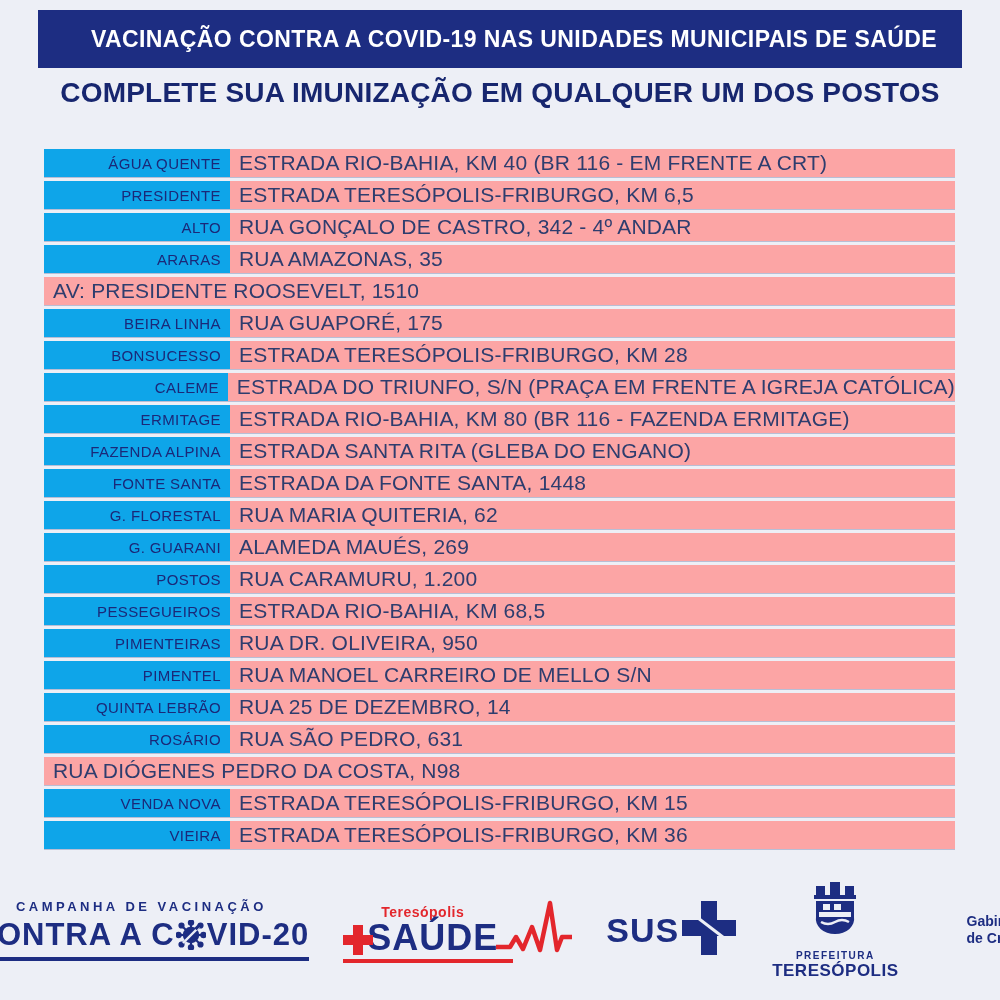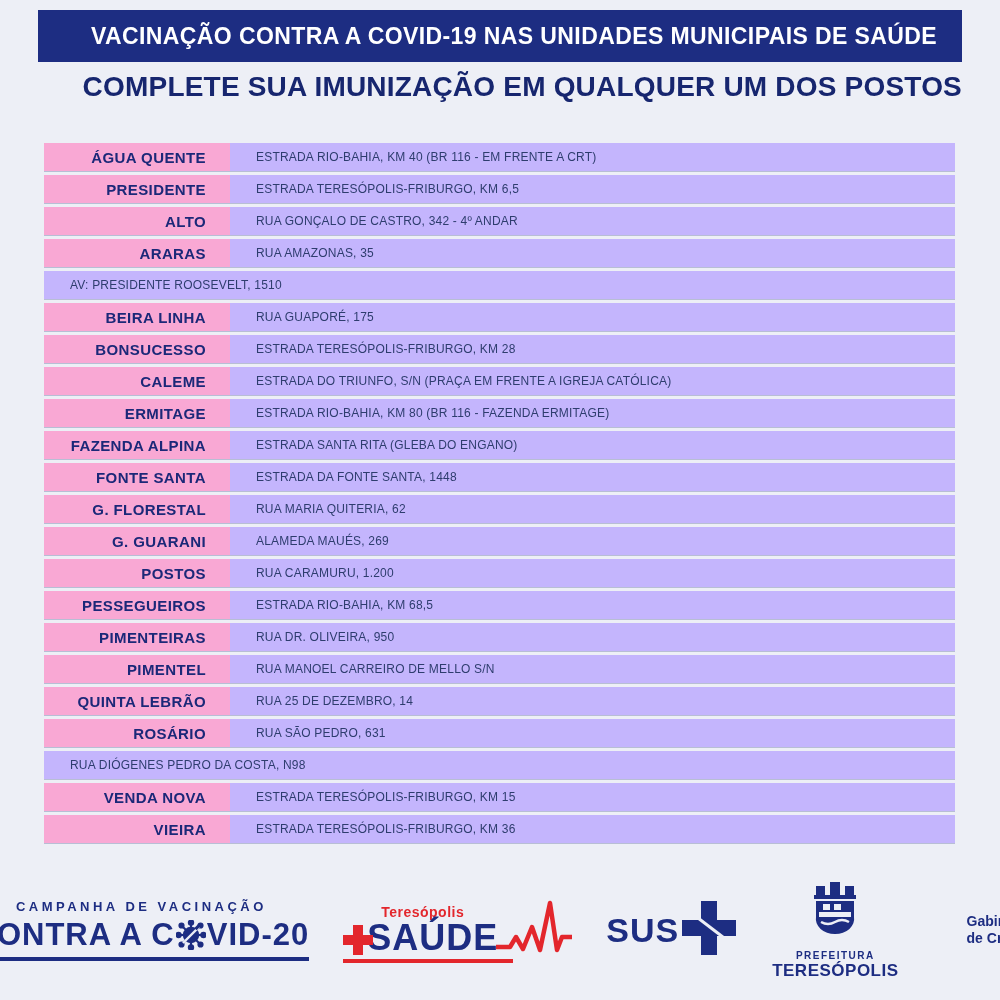--- a/index.html
+++ b/index.html
@@ -6,51 +6,51 @@
   html,body { width:1000px; height:1000px; }
   body {
     background:#edeff6;
     font-family:"Liberation Sans", sans-serif;
     overflow:hidden;
     position:relative;
   }
   
   .banner {
     margin:10px 38px 0 38px;
-    height:52px;
+    height:58px;
     background:#1d2d82;
     color:#ffffff;
     display:flex; align-items:center; justify-content:center;
     font-weight:bold; font-size:23px; letter-spacing:.4px;
     white-space:nowrap;
     padding-left:28px;
   }
   .subtitle {
     margin:9px 38px 0 38px;
     color:#17266f;
     font-weight:bold; font-size:28px; letter-spacing:.2px;
-    text-align:right; white-space:nowrap;
+    text-align:center; white-space:nowrap;
   }
   
   .units-table { margin:40px 45px 0 44px; }
   .unit-row {
     display:flex; height:28px; margin-bottom:4px;
     box-shadow:0 1px 0 rgba(140,150,185,.55);
   }
   .unit-name {
-    width:186px; background:#f9a8d4; color:#1b2878;
-    font-weight:bold; font-size:15px; letter-spacing:.4px;
+    width:186px; background:#0ea5e9; color:#1b2878;
+    font-weight:normal; font-size:15px; letter-spacing:.4px;
     display:flex; align-items:center; justify-content:flex-end;
-    padding-right:24px; white-space:nowrap;
+    padding-right:9px; white-space:nowrap;
   }
   .unit-addr {
-    flex:1; background:#c4b5fd; color:#2e3d6e;
-    font-size:12px; letter-spacing:.2px;
+    flex:1; background:#fca5a5; color:#2e3d6e;
+    font-size:21px; letter-spacing:.2px;
     display:flex; align-items:center;
-    padding-left:26px; white-space:nowrap;
+    padding-left:9px; white-space:nowrap;
   }
   
   .footer {
     position:absolute; left:0; right:0; bottom:0; height:110px;
     display:flex; align-items:center; justify-content:center; gap:34px;
     padding:0 20px 30px 20px;
   }
   .campaign { display:flex; flex-direction:column; align-items:center; }
   .campaign-top {
     color:#1d2d82; font-weight:bold; font-size:13px;

